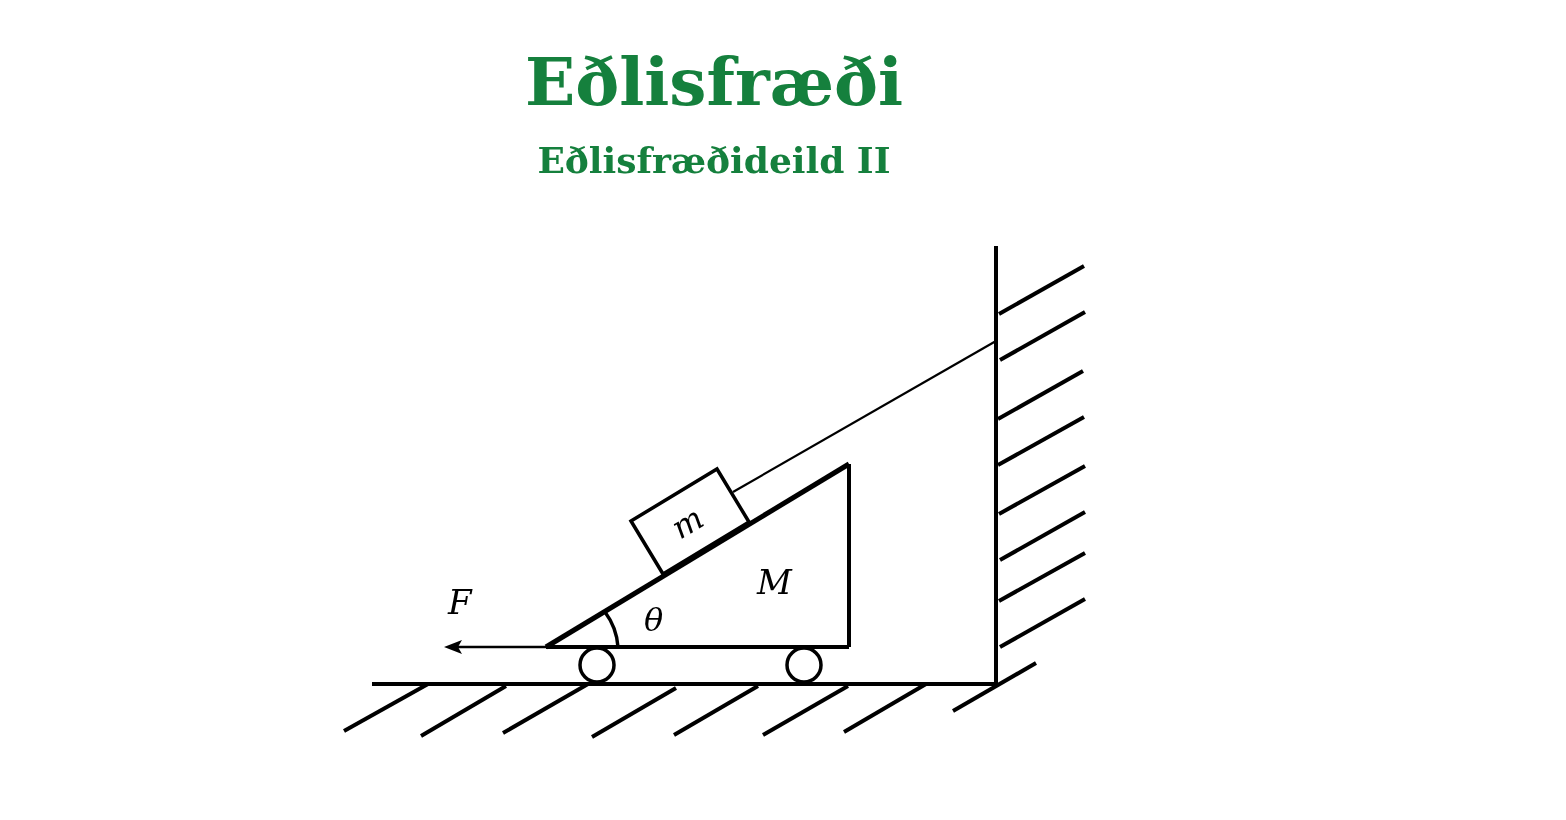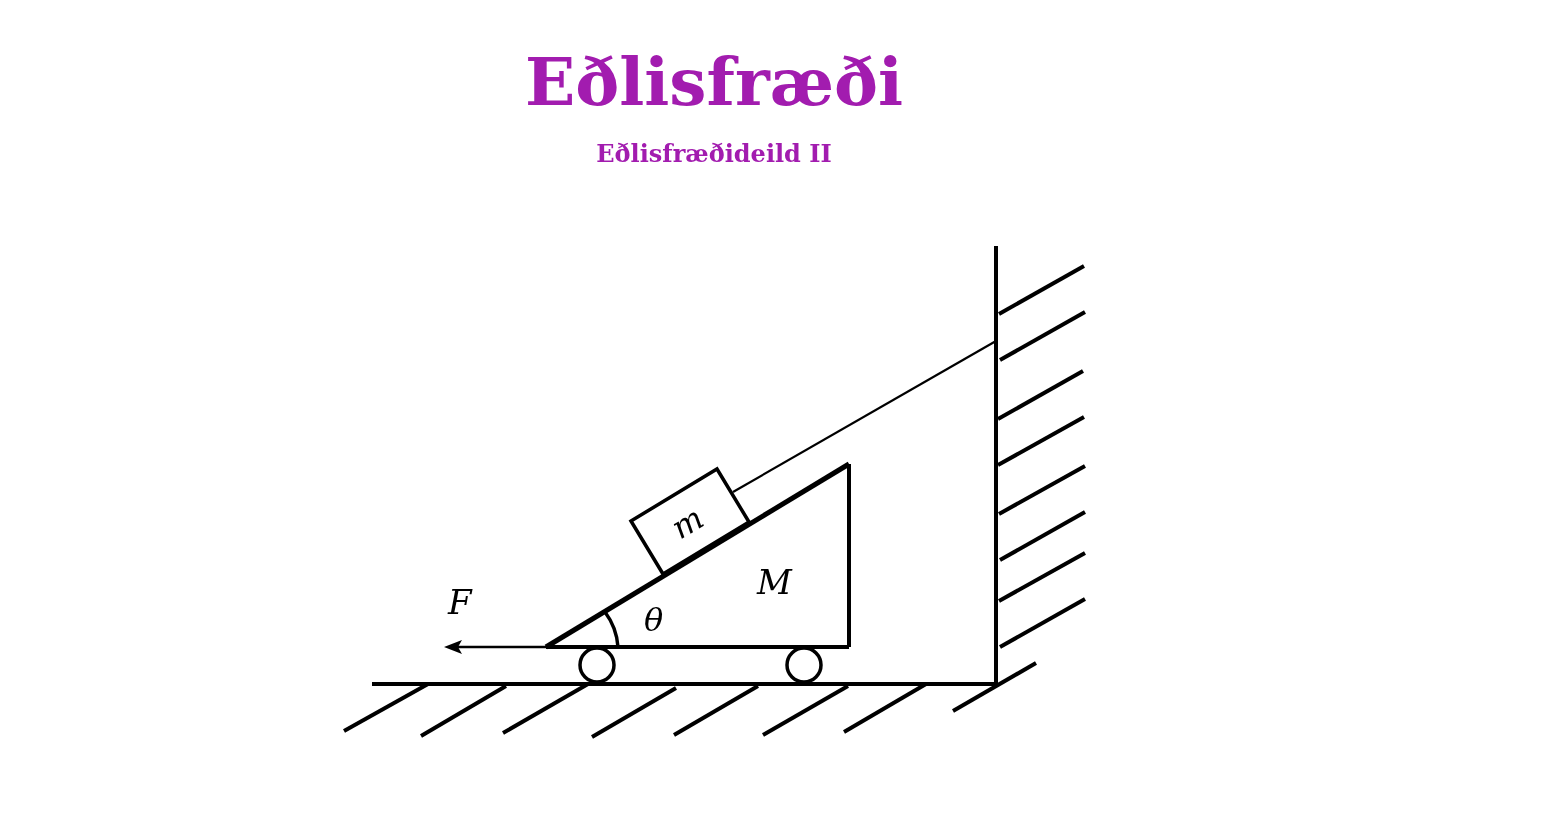--- a/index.html
+++ b/index.html
@@ -13,32 +13,32 @@
       position: relative;
       overflow: hidden;
     }
     .title {
       position: absolute;
       left: 0;
       width: 1428px;
       text-align: center;
       font-family: "DejaVu Serif", "Liberation Serif", serif;
       font-weight: bold;
-      color: #a21caf;
+      color: #15803d;
       margin: 0;
     }
     .main-title {
       top: 42px;
       font-size: 66px;
       line-height: 80px;
       letter-spacing: 0px;
     }
     .sub-title {
-      top: 130px;
-      font-size: 24px;
+      top: 136px;
+      font-size: 36px;
       line-height: 48px;
       text-align: center;
     }
     svg.figure {
       position: absolute;
       left: 0;
       top: 0;
     }
     .math-label {
       font-family: "DejaVu Serif", "Liberation Serif", serif;

